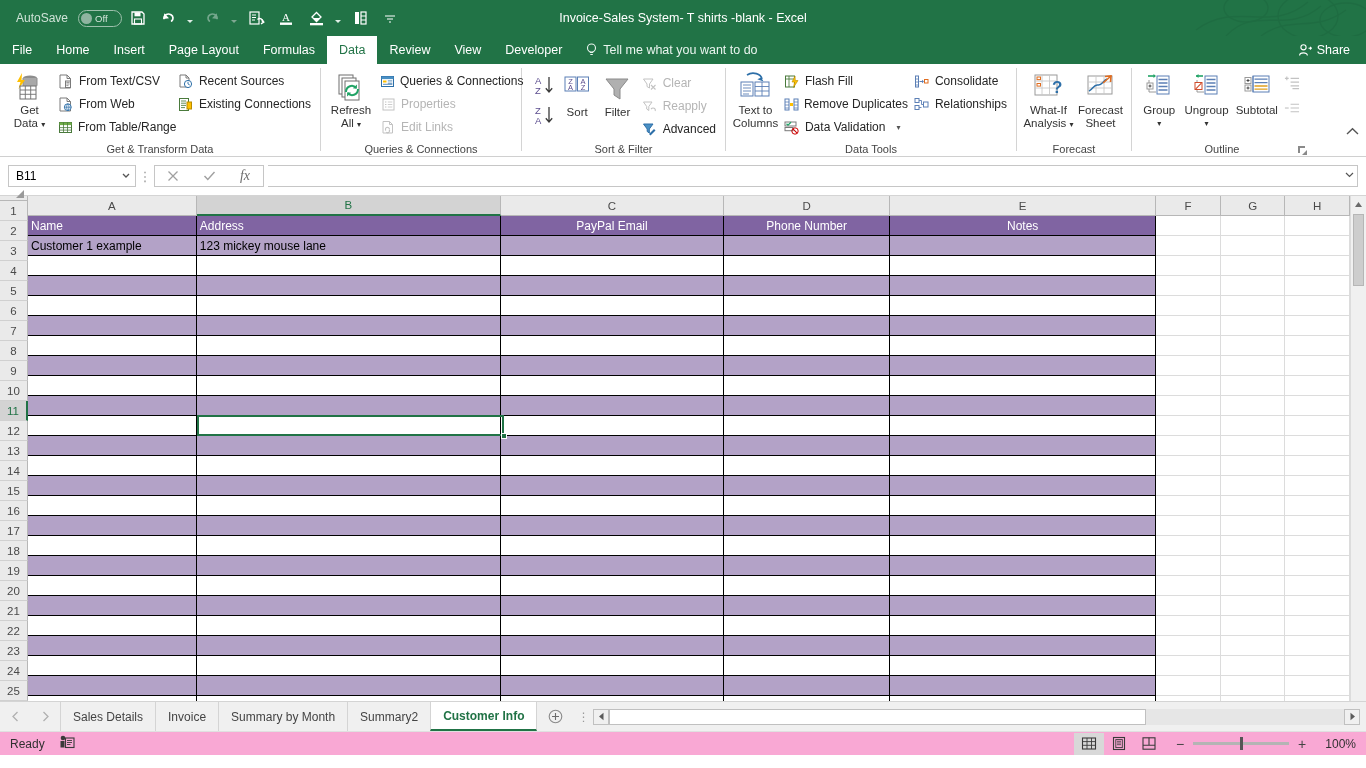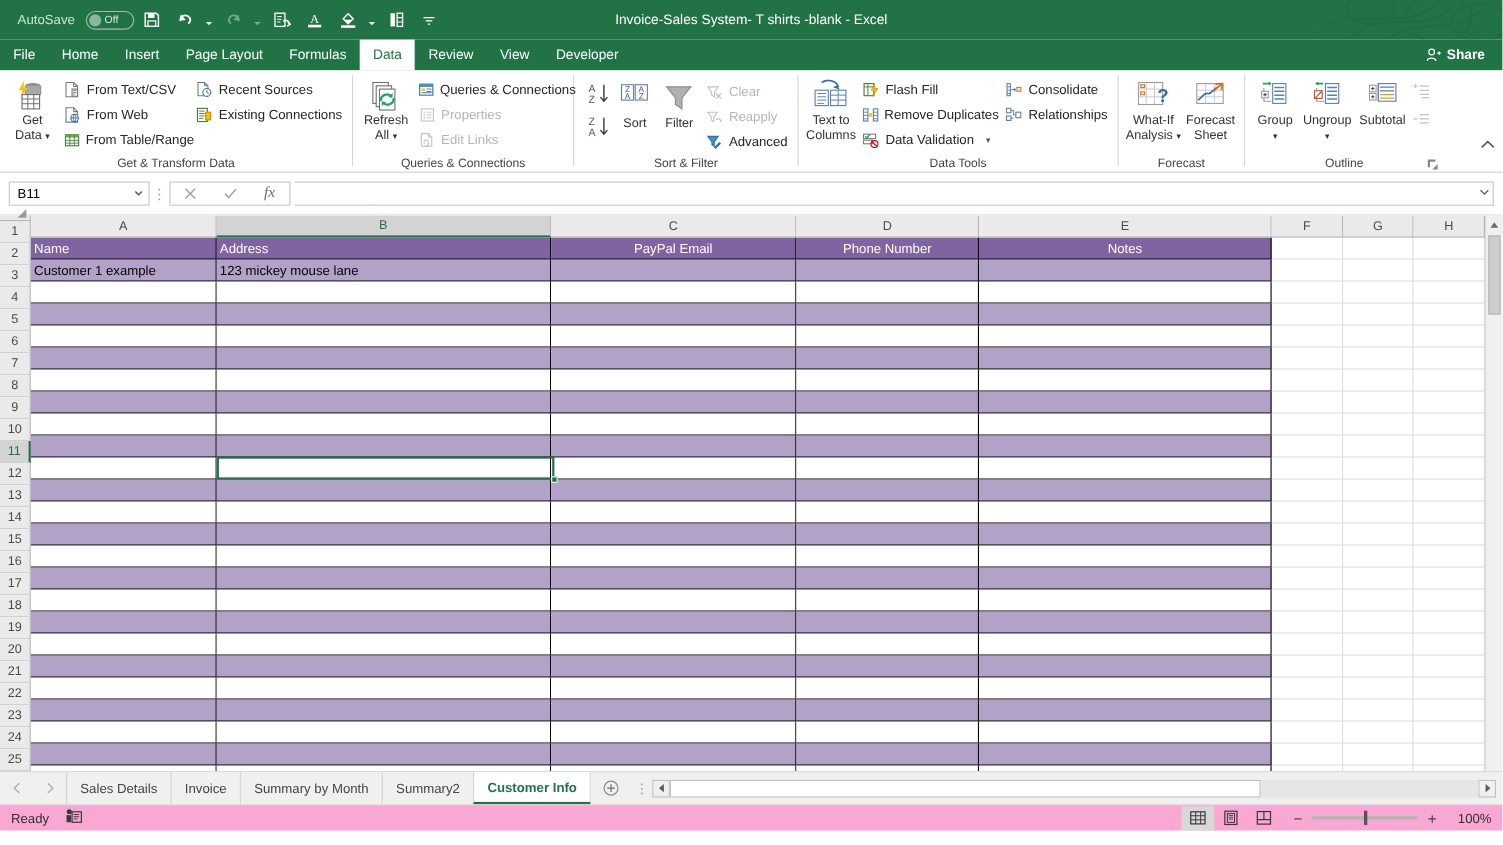--- a/index.html
+++ b/index.html
@@ -57,21 +57,21 @@
   }
   .tab {
     padding: 0 12px; display: flex; align-items: center; font-size: 12.5px;
     color: #ffffff; white-space: nowrap;
   }
   .tab.active { background: #ffffff; color: #217346; font-weight: normal; }
   .tellme { display: flex; align-items: center; gap: 6px; padding: 0 12px; font-size: 12.5px; font-style: italic; color: #eaf5ef;}
   .tellme span.txt { font-style: normal; }
   .share {
     margin-left: auto; display: flex; align-items: center; gap: 5px;
-    padding: 0 16px 0 10px; font-size: 12.5px; color: #fff; font-weight: bold;
+    padding: 0 16px 0 10px; font-size: 12.5px; color: #fff;
   }
 
   
   .ribbon {
     height: 93px; background: #ffffff; border-bottom: 1px solid #d0d0d0;
     display: flex; position: relative;
   }
   .rgroup { position: relative; display: flex; flex-direction: column; height: 93px; }
   .rgroup-body { flex: 1; display: flex; align-items: flex-start; padding: 4px 5px 0 5px; }
   .rgroup-label {
@@ -306,20 +306,27 @@
   <div class="tabbar">
     <div class="tab">File</div>
     <div class="tab">Home</div>
     <div class="tab">Insert</div>
     <div class="tab">Page Layout</div>
     <div class="tab">Formulas</div>
     <div class="tab active">Data</div>
     <div class="tab">Review</div>
     <div class="tab">View</div>
     <div class="tab">Developer</div>
+    <div class="tellme">
+      <svg width="11" height="14" viewBox="0 0 11 14">
+          <circle cx="5.5" cy="5" r="4" fill="none" stroke="#eaf5ef" stroke-width="1.1"></circle>
+          <path d="M3.8 9.5h3.4M4.3 11.5h2.5" stroke="#eaf5ef" stroke-width="1.1"></path>
+        </svg>
+      <span class="txt">Tell me what you want to do</span>
+    </div>
     <div class="share">
       <svg width="14" height="14" viewBox="0 0 14 14">
           <circle cx="5.5" cy="4.3" r="2.6" fill="none" stroke="#fff" stroke-width="1.1"></circle>
           <path d="M1.6 12.5 C1.6 9 9.4 9 9.4 12.5" fill="none" stroke="#fff" stroke-width="1.1"></path>
           <path d="M10.5 5.2 L13.3 5.2 M12 3.9 L13.3 5.2 L12 6.5" fill="none" stroke="#fff" stroke-width="1.1"></path>
         </svg>
       <span>Share</span>
     </div>
   </div>
 

